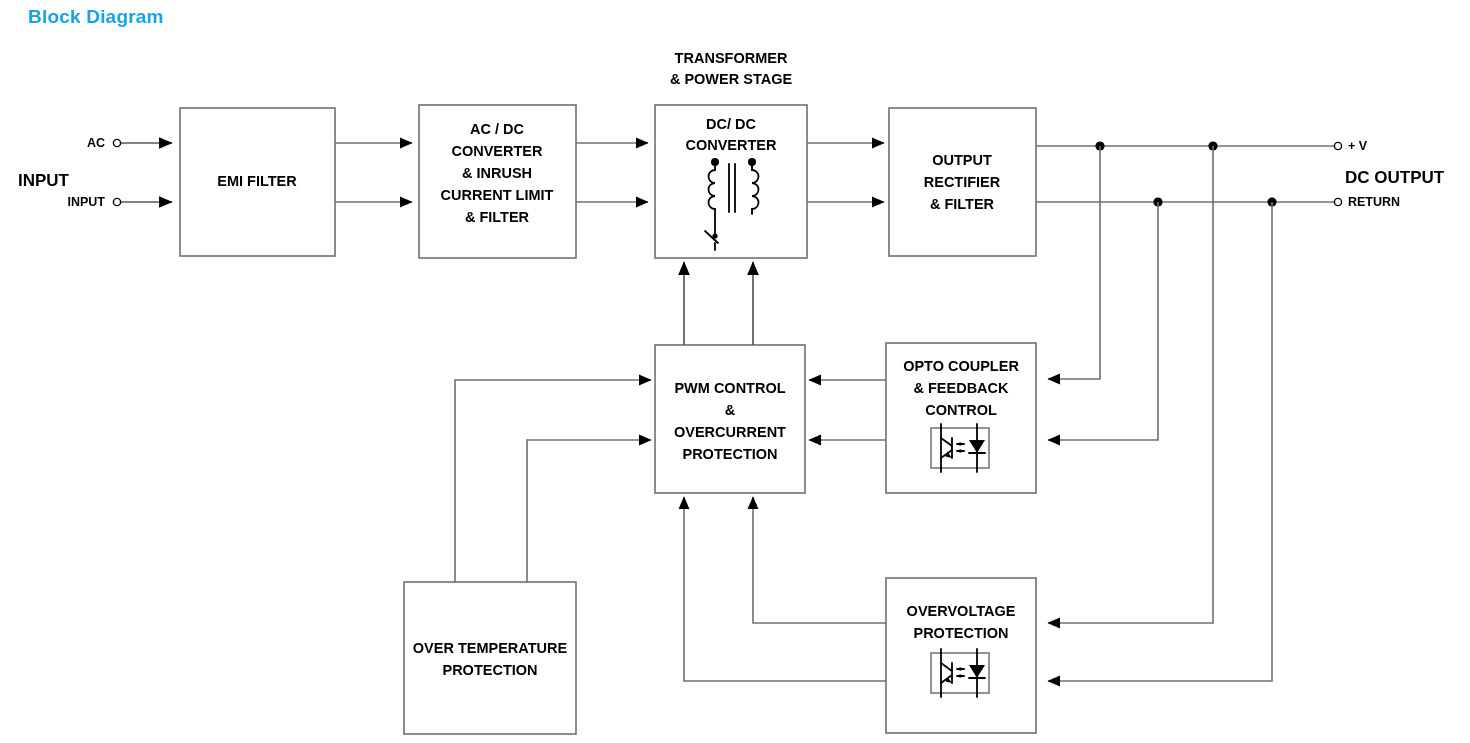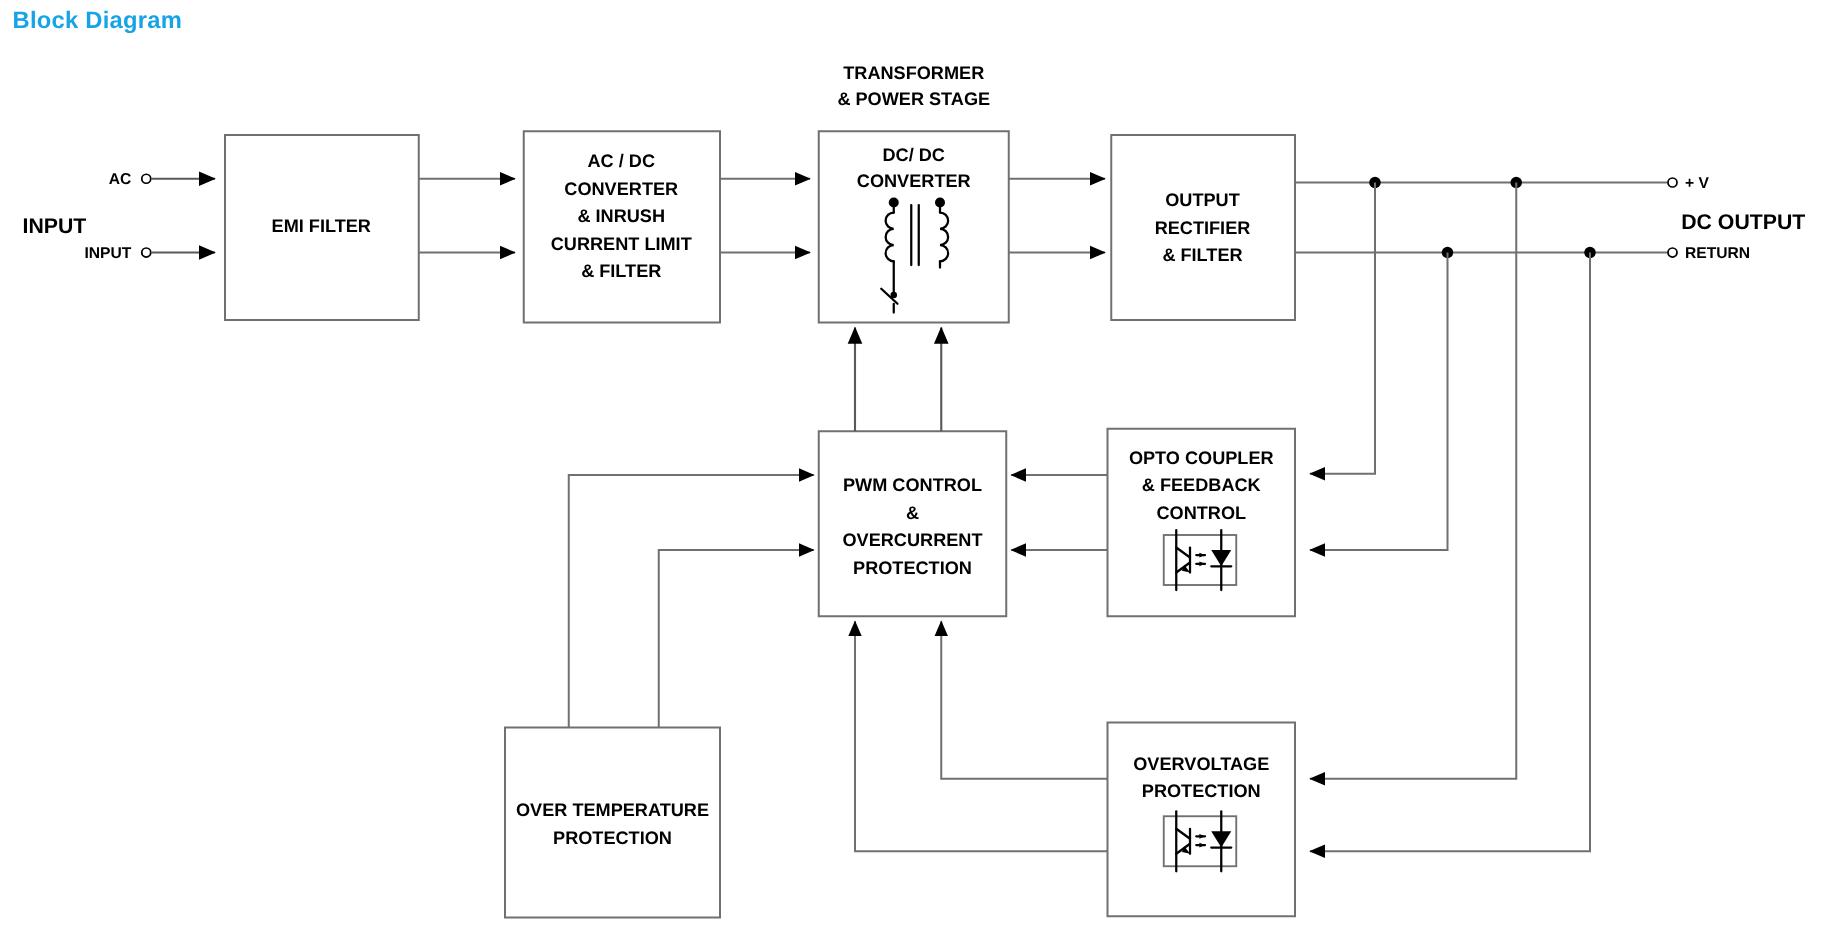--- a/index.html
+++ b/index.html
@@ -9,21 +9,21 @@
   }
   body {
     width: 1470px;
     height: 743px;
     font-family: "Liberation Sans", sans-serif;
     overflow: hidden;
     position: relative;
   }
   #page-title {
     position: absolute;
-    left: 10px;
+    left: 28px;
     top: 6px;
     font-size: 19px;
     font-weight: bold;
     color: #17a3e8;
     letter-spacing: 0.2px;
   }
   #diagram-wrap {
     position: absolute;
     left: 0;
     top: 0;

